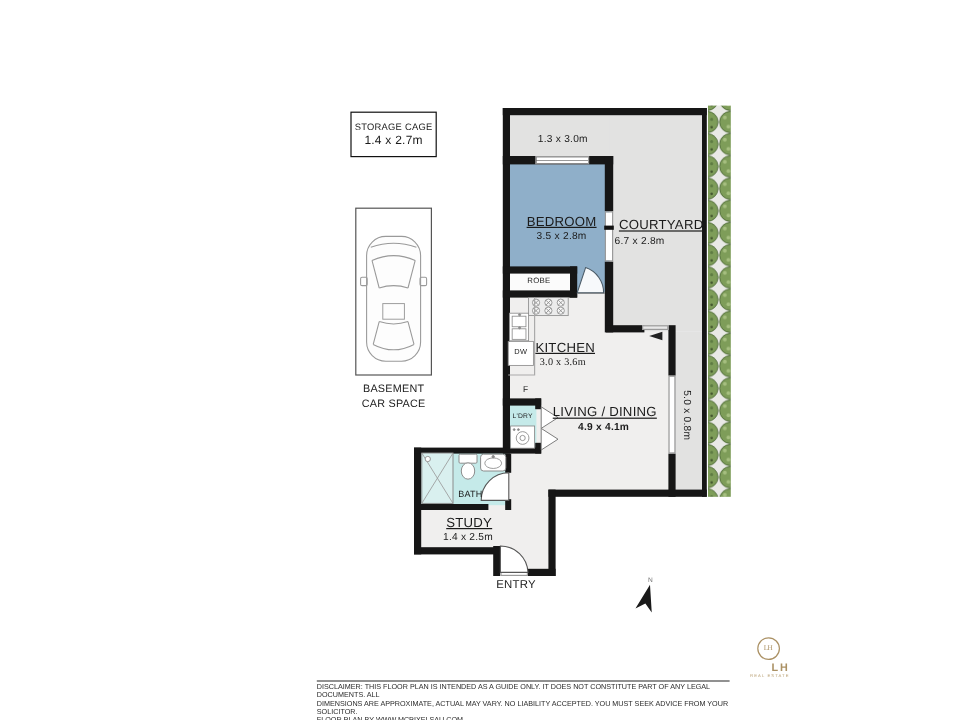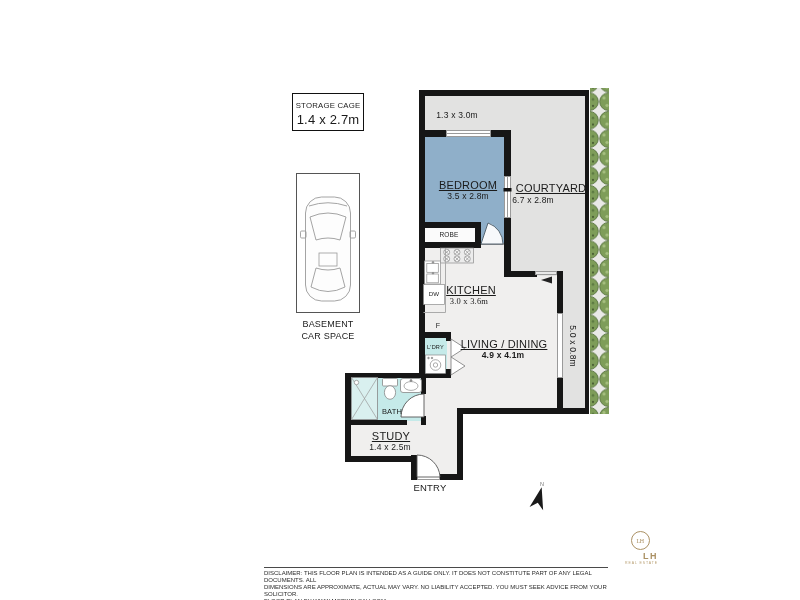--- a/index.html
+++ b/index.html
@@ -160,27 +160,27 @@
       <rect x="302" y="231" width="5.5" height="7" rx="1.2"></rect>
     </g>
 
     <g>
       <polygon points="491,487 498,509 491,503 484,509" fill="#1a1a1a" transform="rotate(14 491 498)"></polygon>
     </g>
   </svg>
 
   <div class="box" style="left:244px;top:93px;width:72px;height:38px;border:1.6px solid #111;"></div>
   <div class="lbl" style="left:280px;top:101px;font-size:7.8px;">STORAGE CAGE</div>
-  <div class="lbl" style="left:280px;top:112px;font-size:13px;">1.4 x 2.7m</div>
+  <div class="lbl" style="left:280px;top:112px;font-size:10px;">1.4 x 2.7m</div>
 
   <div class="box" style="left:248px;top:173px;width:64px;height:140px;border:1px solid #555;background:transparent;"></div>
   <div class="lbl" style="left:280px;top:319px;font-size:9px;">BASEMENT</div>
   <div class="lbl" style="left:280px;top:331px;font-size:9px;">CAR SPACE</div>
 
-  <div class="lbl dim" style="left:409px;top:110px;">1.3 x 3.0m</div>
+  <div class="lbl dim" style="left:421px;top:110px;">1.3 x 3.0m</div>
 
   <div class="lbl room" style="left:420px;top:179px;">BEDROOM</div>
   <div class="lbl dim" style="left:420px;top:191px;">3.5 x 2.8m</div>
 
   <div class="lbl room" style="left:503px;top:182px;">COURTYARD</div>
   <div class="lbl dim" style="left:485px;top:195px;">6.7 x 2.8m</div>
 
   <div class="lbl small" style="left:401px;top:231px;font-size:6.5px;">ROBE</div>
 
   <div class="lbl room" style="left:423px;top:284px;">KITCHEN</div>

